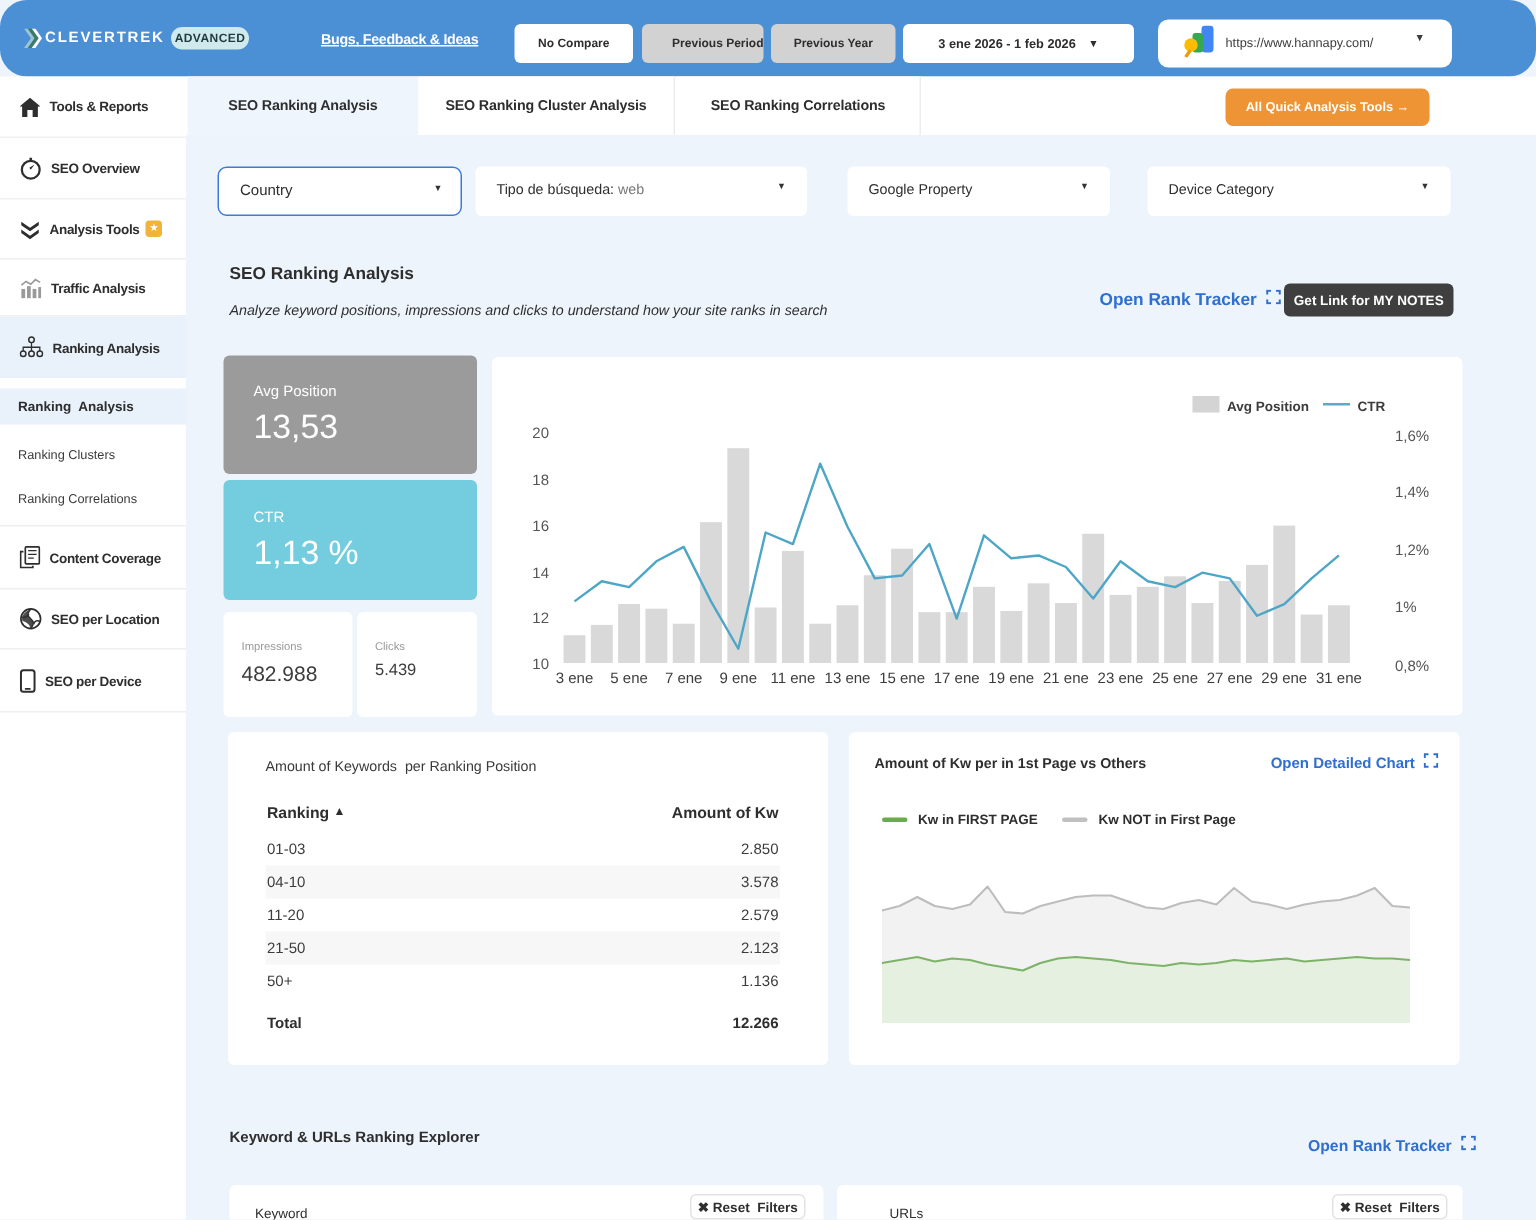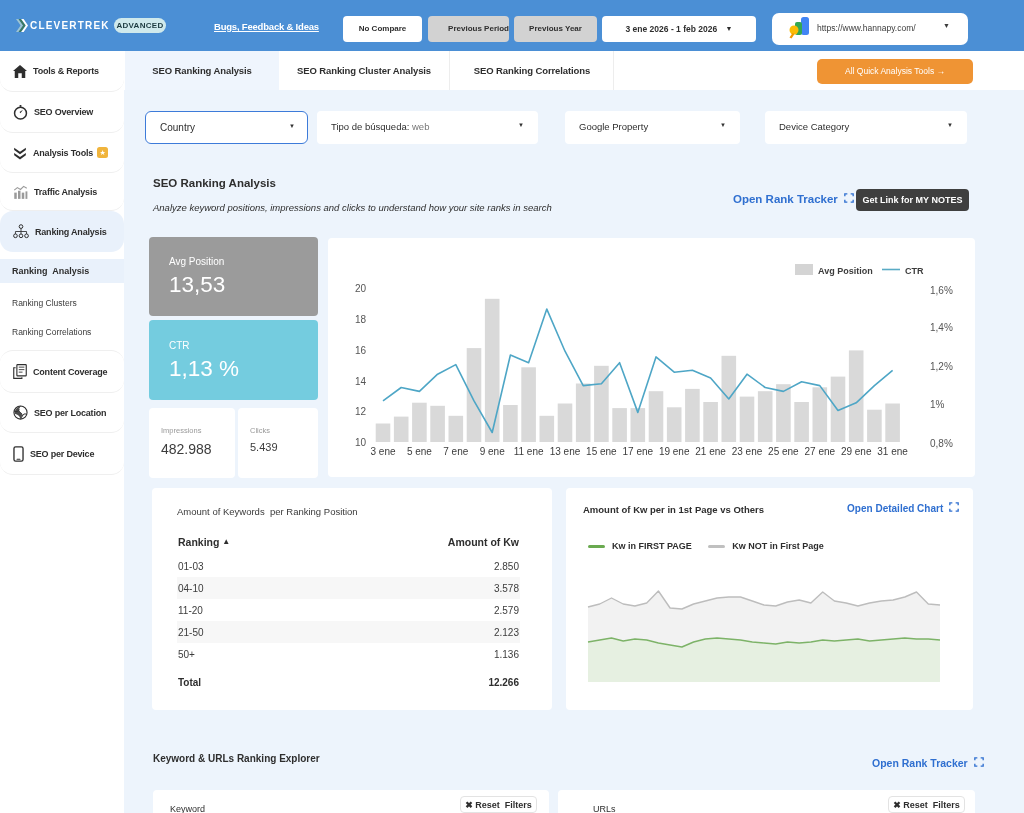--- a/index.html
+++ b/index.html
@@ -1,24 +1,24 @@
 <!DOCTYPE html>
 <html><head>
 <meta charset="utf-8">
 <style>
 * { margin:0; padding:0; box-sizing:border-box; }
 html,body { width:1024px; height:813px; overflow:hidden; font-family:"Liberation Sans",sans-serif; background:#edf4fc; }
 .abs { position:absolute; }
 #page { position:relative; width:1024px; height:813px; }
 
-#header { position:absolute; left:0; top:0; width:1024px; height:51px; background:#4b8fd5; }
+#header { position:absolute; left:0; top:0; width:1024px; height:51px; background:#4b8fd5;border-radius:18px; }
 .hbtn { position:absolute; top:16px; height:26px; border-radius:4px; font-size:8px; font-weight:bold; color:#2e2e2e; text-align:center; }
 
 #sidebar { position:absolute; left:0; top:51px; width:124px; height:762px; background:#fff; }
-.srow { position:absolute; left:0; width:124px; border-bottom:1px solid #efefef; display:flex; align-items:center; padding-left:13px;border-radius:13px; }
+.srow { position:absolute; left:0; width:124px; border-bottom:1px solid #efefef; display:flex; align-items:center; padding-left:13px; }
 .srow .lbl { font-size:9px; letter-spacing:-0.2px; font-weight:bold; color:#2e2e2e; margin-left:6px; white-space:nowrap; }
 
 #tabs { position:absolute; left:124px; top:51px; width:900px; height:39px; background:#fff; }
 .tab { position:absolute; top:0; height:39px; display:flex; align-items:center; justify-content:center; font-size:9.5px; letter-spacing:-0.1px; font-weight:bold; color:#2e2e2e; background:#fff; border-right:1px solid #ededed; white-space:nowrap; }
 
 .card { position:absolute; background:#fff; border-radius:4px; }
 .bluelink { color:#2f6fd0; font-weight:bold; font-size:12px; white-space:nowrap; }
 </style>
 </head>
 <body>
@@ -44,21 +44,21 @@
       <path d="M3.5 16 L0.5 20.5 L2.5 21.5 L5.5 17 Z" fill="#f29900"></path>
     </svg>
     <div class="abs" style="left:817px;top:23px;color:#3c3c3c;font-size:8.5px;">https://www.hannapy.com/</div>
     <div class="abs" style="left:943px;top:22px;color:#3c3c3c;font-size:7px;">▼</div>
   </div>
 
   <div id="tabs">
     <div class="tab" style="left:1px;width:154px;background:#eff5fd;border-right:none;">SEO Ranking Analysis</div>
     <div class="tab" style="left:155px;width:171px;">SEO Ranking Cluster Analysis</div>
     <div class="tab" style="left:327px;width:163px;">SEO Ranking Correlations</div>
-    <div class="abs" style="left:693px;top:8px;width:156px;height:25px;background:#ef9434;border-radius:5px;color:#fff;font-size:8.5px;font-weight:normal;text-align:center;line-height:25px;">All Quick Analysis Tools →</div>
+    <div class="abs" style="left:693px;top:8px;width:136px;height:25px;background:#ef9434;border-radius:5px;color:#fff;font-size:8.5px;font-weight:bold;text-align:center;line-height:25px;">All Quick Analysis Tools →</div>
   </div>
 
   <div id="sidebar">
     <div class="srow" style="top:0px;height:41px;">
         <svg width="14" height="13" viewBox="0 0 24 22">
           <path d="M12 0 L0 10 L3 10 L3 22 L9 22 L9 14 L15 14 L15 22 L21 22 L21 10 L24 10 Z" fill="#2e2e2e"></path>
         </svg>
         <span class="lbl">Tools &amp; Reports</span>
       </div>
     <div class="srow" style="top:41px;height:41px;">

